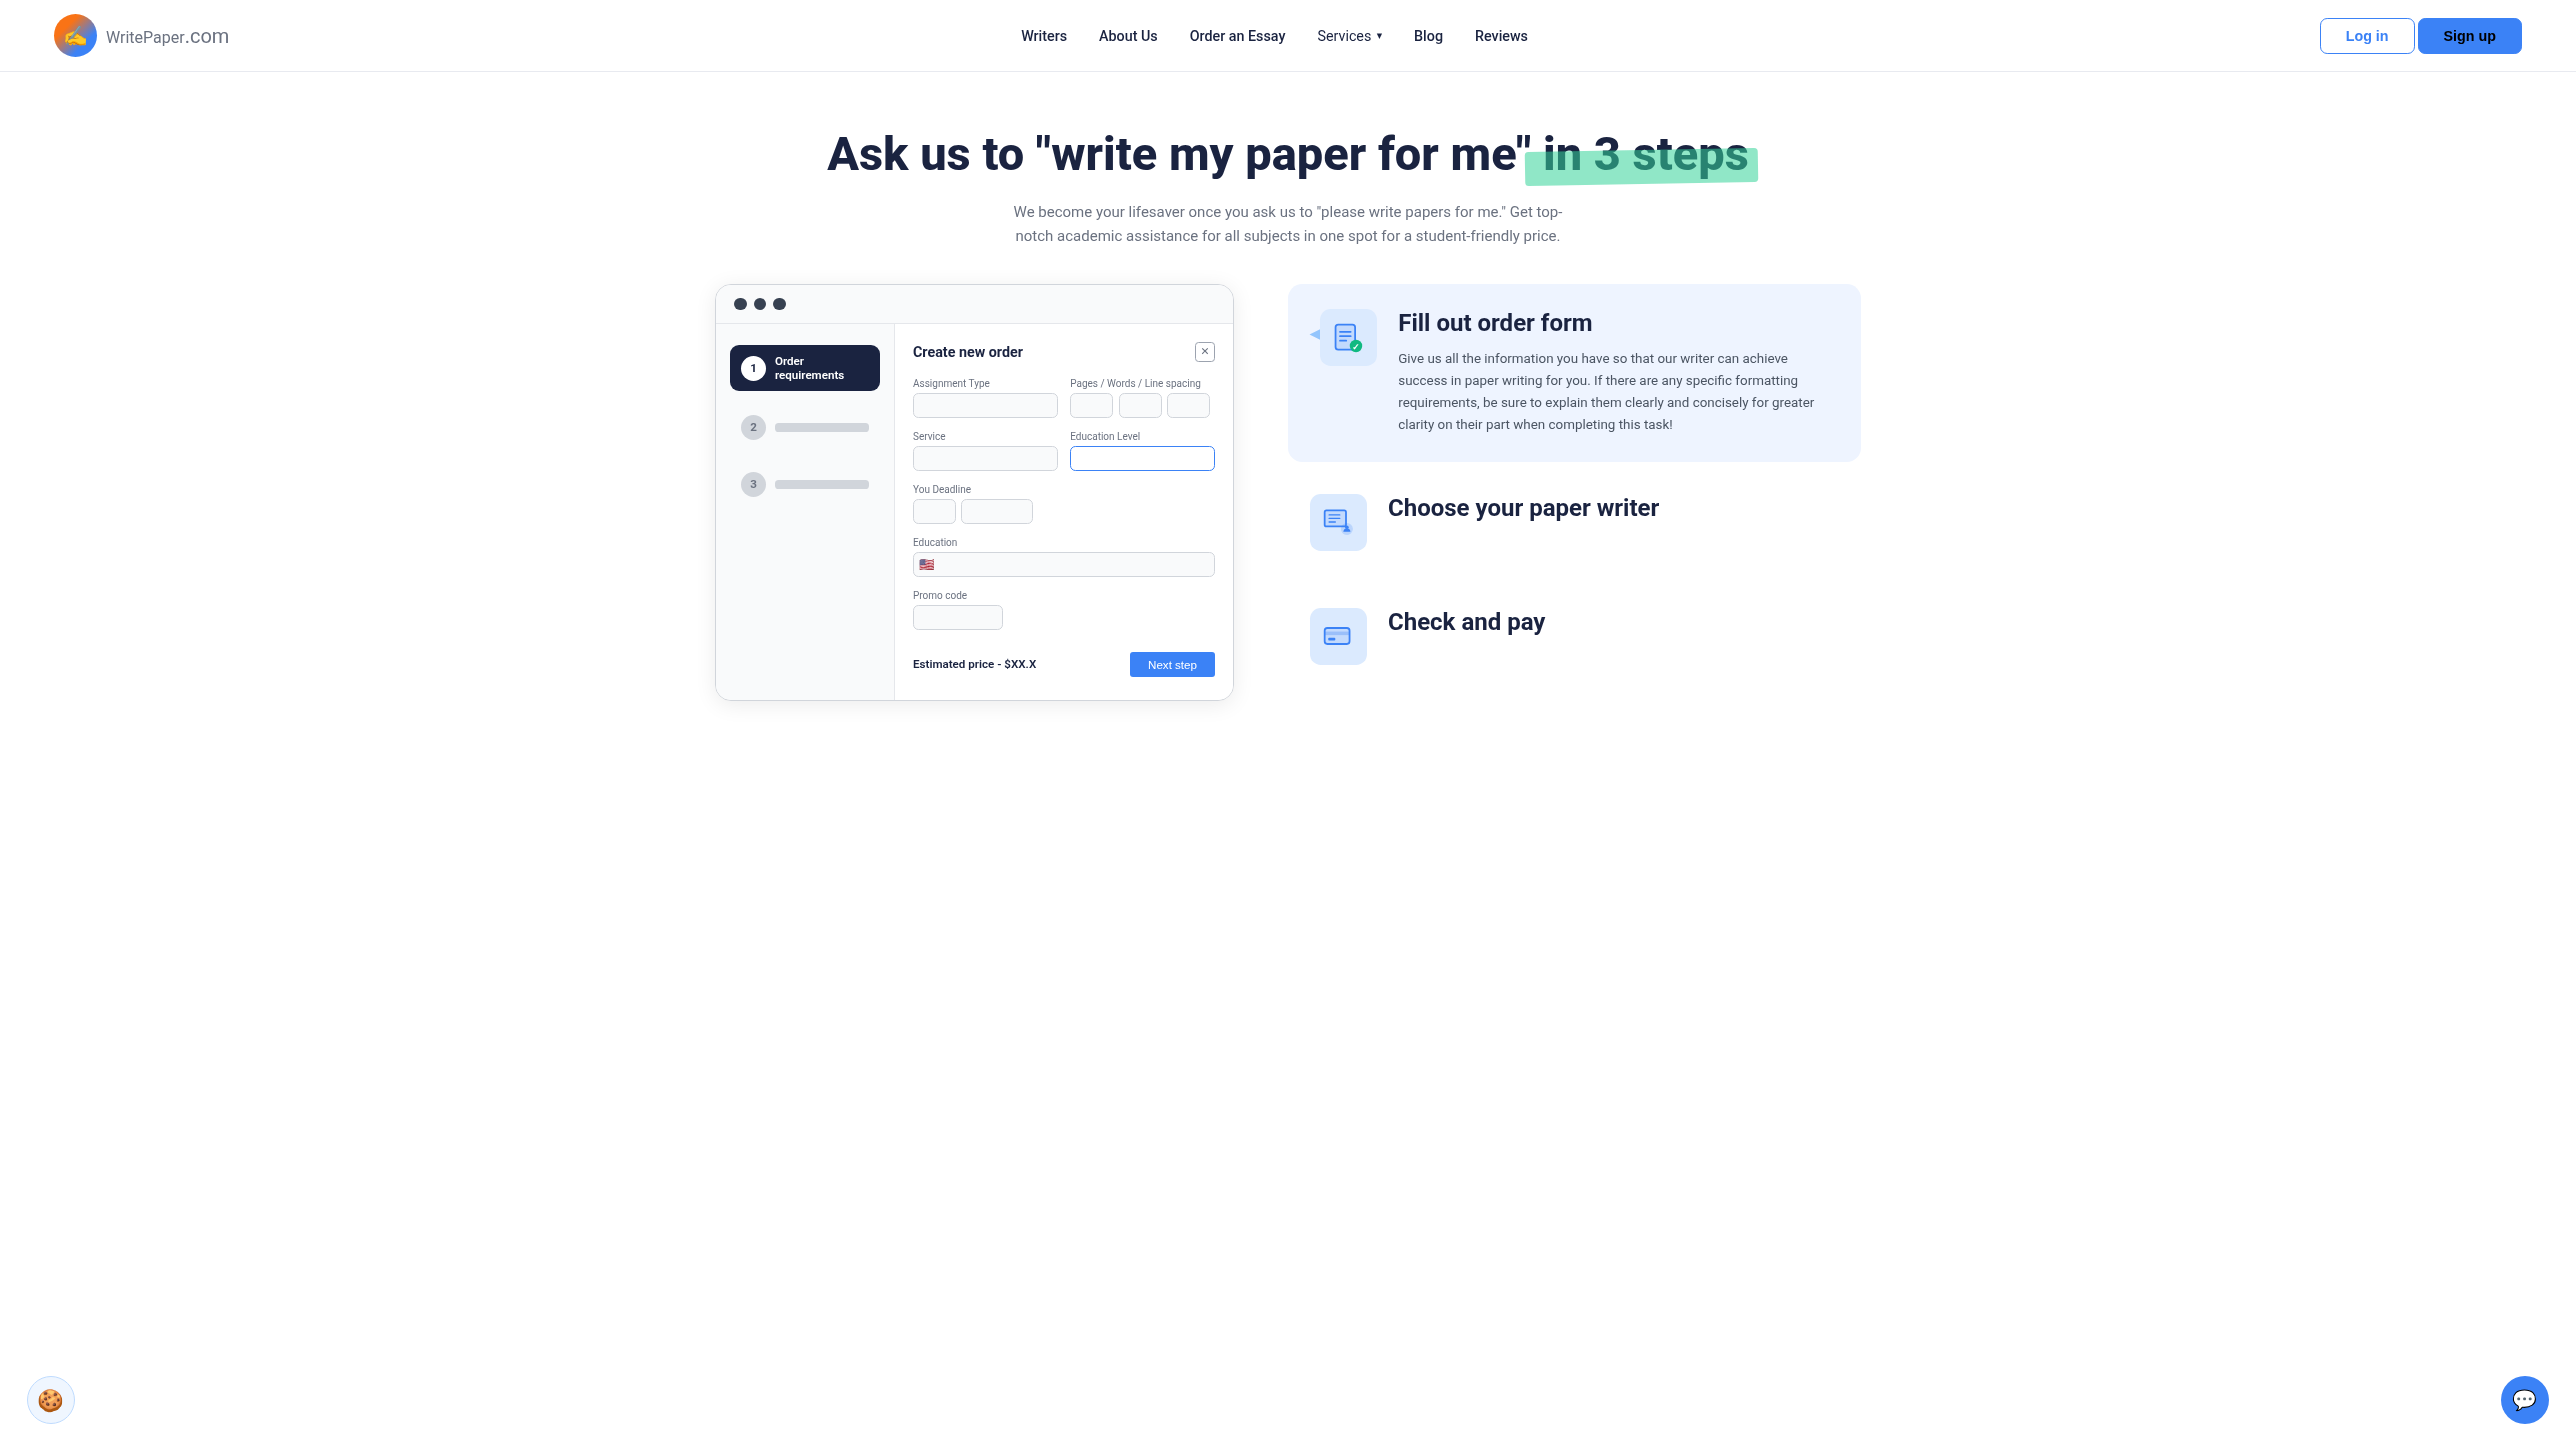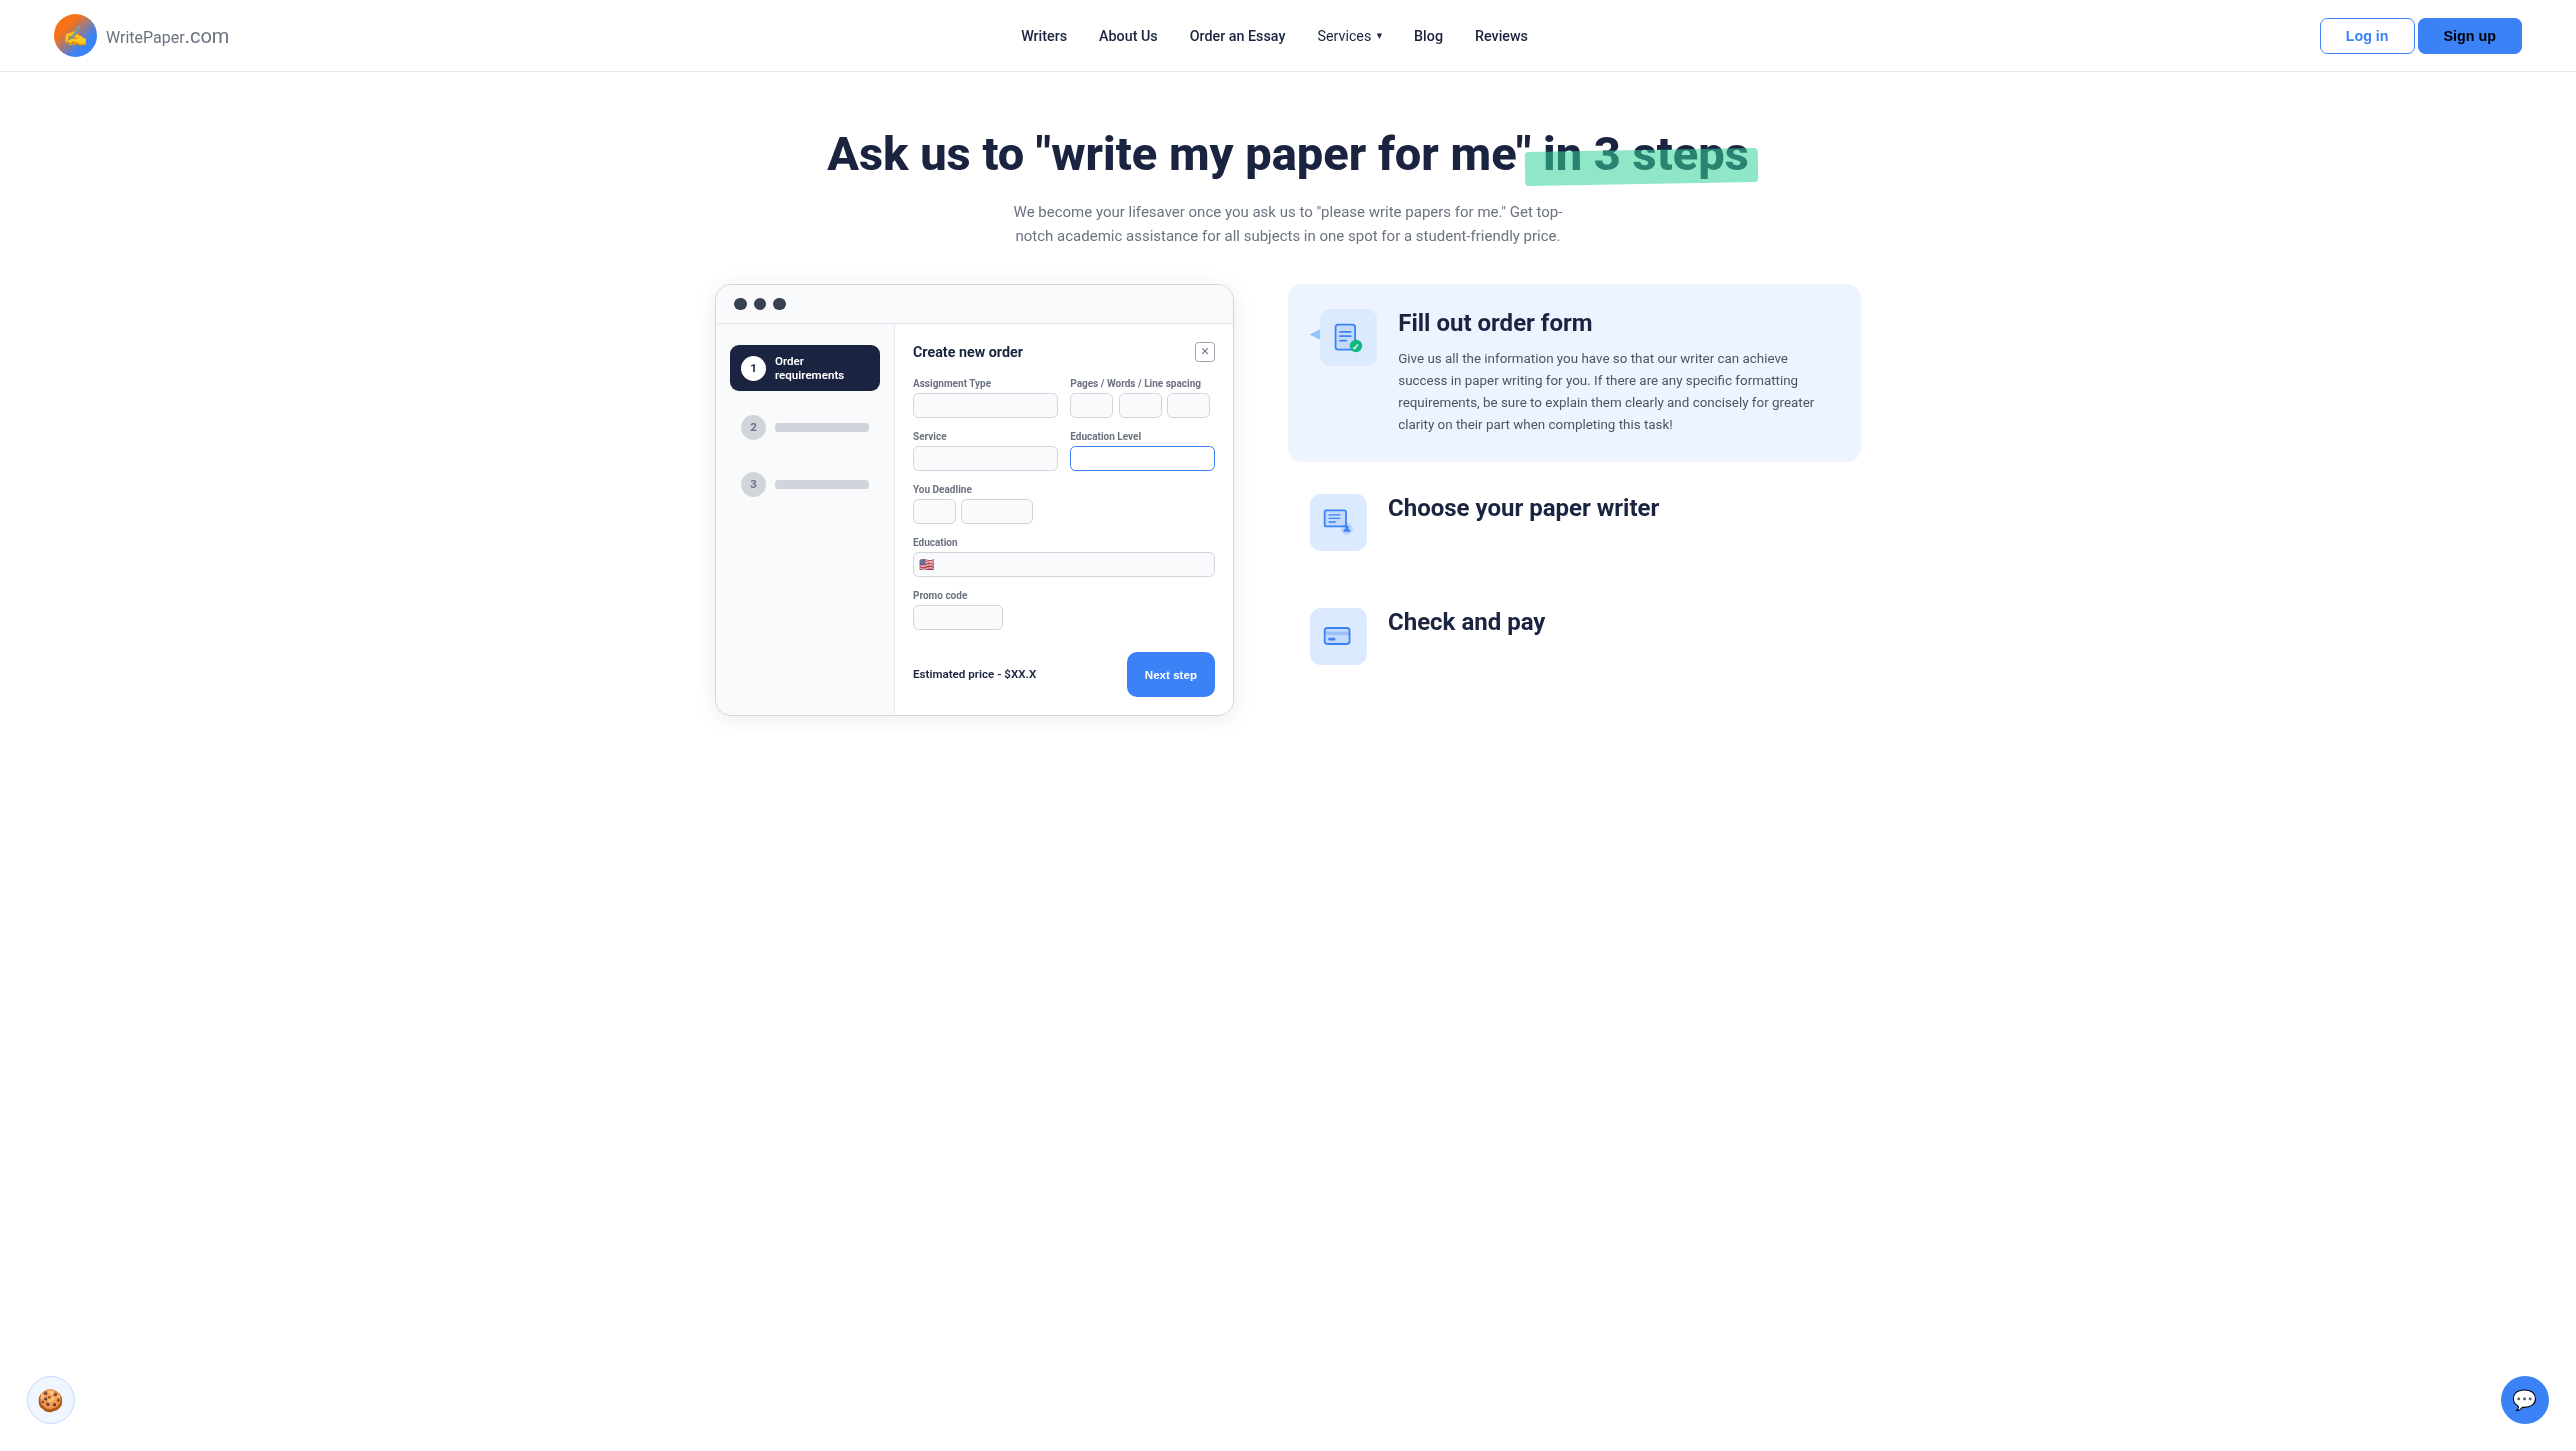--- a/index.html
+++ b/index.html
@@ -99,40 +99,40 @@
     .mockup-form { flex: 1; padding: 18px; background: #fff; }
     .form-header {
       display: flex; justify-content: space-between; align-items: center;
       margin-bottom: 16px;
     }
     .form-title { font-size: 14.3px; font-weight: 700; color: #1a2340; }
     .close-btn { width: 20px; height: 20px; border: 1.3px solid #9ca3af; border-radius: 3.6px; display: flex; align-items: center; justify-content: center; color: #6b7280; font-size: 10.7px; cursor: pointer; }
 
     .form-row { display: flex; gap: 12.5px; margin-bottom: 12.5px; }
     .form-col { flex: 1; }
-    .field-label { font-size: 10px; color: #6b7280; margin-bottom: 4.5px; font-weight: 700; }
+    .field-label { font-size: 10px; color: #6b7280; margin-bottom: 4.5px; font-weight: 400; }
     .field-bar { height: 25px; border: 1.3px solid #d1d5db; border-radius: 5.4px; background: #f9fafb; }
     .field-bar.highlight { border-color: #3b82f6; background: #fff; }
     .field-bar-sm { height: 25px; width: 43px; border: 1.3px solid #d1d5db; border-radius: 5.4px; background: #f9fafb; }
     .pages-row { display: flex; gap: 5.4px; }
 
     .field-bar-flag {
       height: 25px; border: 1.3px solid #d1d5db; border-radius: 5.4px; background: #f9fafb;
       display: flex; align-items: center; padding-left: 5.4px; font-size: 12.5px;
     }
     .field-bar-promo { height: 25px; width: 90px; border: 1.3px solid #d1d5db; border-radius: 5.4px; background: #f9fafb; }
 
     .form-footer {
       display: flex; justify-content: space-between; align-items: center;
       margin-top: 9px; padding-top: 9px;
     }
     .estimated { font-size: 11.6px; font-weight: 600; color: #1a2340; }
     .btn-next {
-      background: #3b82f6; color: #fff; border: none; border-radius: 10px;
-      padding: 16px 18px; font-size: 11.6px; font-weight: 700; cursor: pointer;
+      background: #3b82f6; color: #fff; border: none; border-radius: 3px;
+      padding: 6px 18px; font-size: 11.6px; font-weight: 400; cursor: pointer;
     }
 
     
     .steps-info { flex: 1; display: flex; flex-direction: column; gap: 0; }
     .step-card {
       display: flex; align-items: flex-start; gap: 21.5px;
       padding: 25px 21.5px;
       border-radius: 14.3px;
       margin-bottom: 7.2px;
     }

